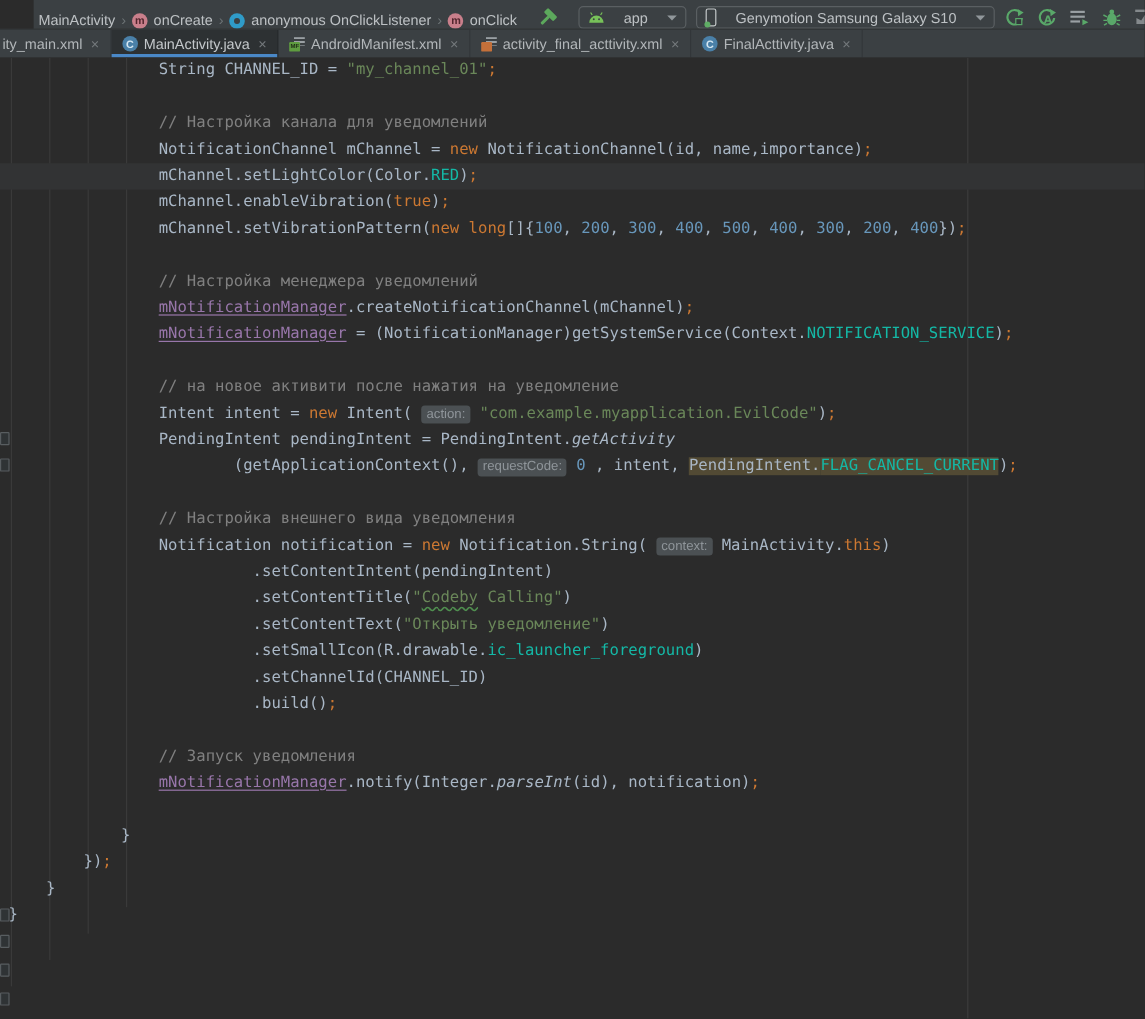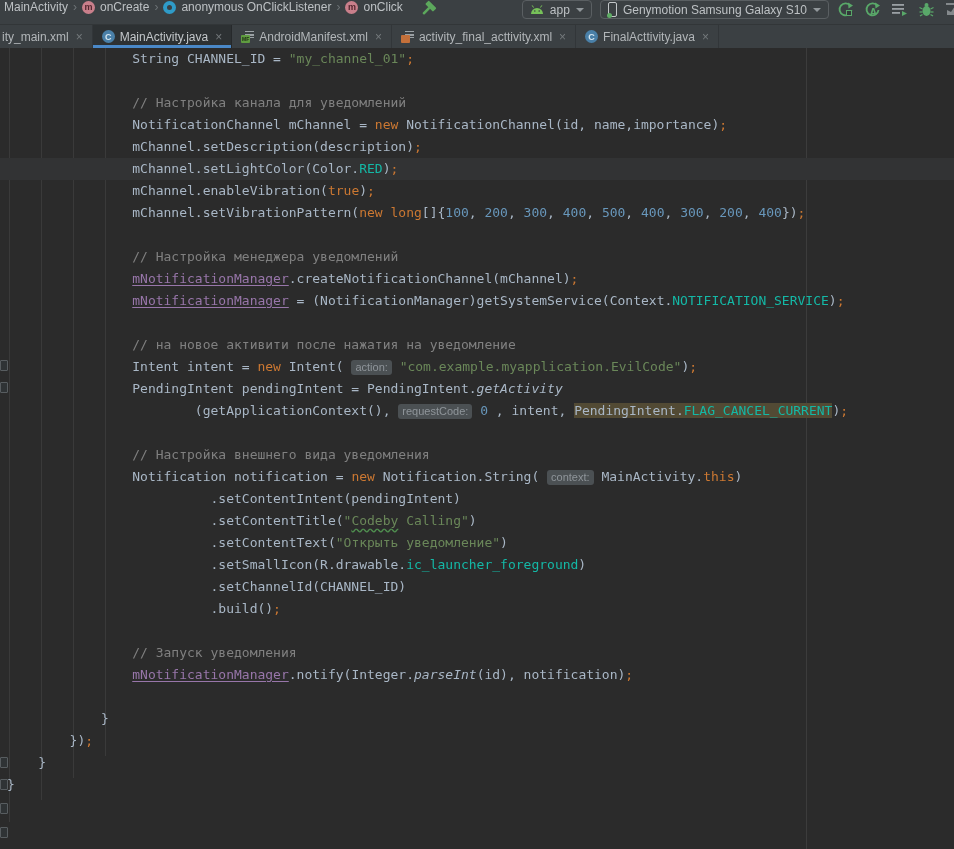--- a/index.html
+++ b/index.html
@@ -1,30 +1,30 @@
 <!DOCTYPE html>
 <html><head>
 <meta charset="utf-8">
 <style>
   * { margin:0; padding:0; box-sizing:border-box; }
   html,body { width:954px; height:849px; overflow:hidden; background:#2b2b2b; }
   #app { width:954px; height:849px; display:flex; flex-direction:column; font-family:"Liberation Sans", sans-serif; }
 
   
-  .navbar { height:24px; background:#3b4043; display:flex; align-items:flex-start; font-size:12px; color:#bdc1c4; overflow:hidden; flex:0 0 24px; }
+  .navbar { height:24px; background:#3b4043; display:flex; align-items:flex-end; font-size:12px; color:#bdc1c4; overflow:hidden; flex:0 0 24px;margin-left:28px; }
   .crumbs { display:flex; align-items:center; padding-left:2px; white-space:nowrap; }
   .crumb { display:inline-flex; align-items:center; margin:0 2px; cursor:default; }
   .crumb-sep { color:#6d7376; margin:0 3px; font-size:12px; }
   .bic { width:13px; height:13px; border-radius:50%; display:inline-flex; align-items:center; justify-content:center; font:700 9px "Liberation Sans", sans-serif; margin-right:5px; flex:0 0 13px; }
   .method-icon { background:#c97f8b; color:#53262e; }
   .anonymous-class-icon { background:#2f9bc8; }
   .anonymous-class-icon::after { content:''; width:5px; height:5px; border-radius:50%; background:#3b4043; }
   .build-hammer { margin-left:14px; width:18px; height:18px; flex:0 0 18px; }
   .toolbar-right { margin-left:auto; display:flex; align-items:center; gap:8px; padding-right:0; }
-  .chip { height:19px; border:1px solid #5a5f62; border-radius:4px; display:flex; align-items:center; gap:6px; padding:0 7px; color:#bdc1c4; white-space:nowrap; }
+  .chip { height:19px; border:1px solid #5a5f62; border-radius:4px; display:flex; align-items:center; gap:16px; padding:0 7px; color:#bdc1c4; white-space:nowrap; }
   .caret-down { width:0; height:0; border-left:4px solid transparent; border-right:4px solid transparent; border-top:4px solid #91979b; }
   .phone-ic { position:relative; width:9px; height:15px; border:1px solid #c3c7c9; border-radius:2px; display:inline-block; }
   .phone-ic::after { content:''; position:absolute; left:-2px; bottom:-2px; width:5px; height:5px; border-radius:50%; background:#5fad65; }
   .action-icons { display:flex; align-items:center; gap:10px; margin-right:-8px; }
   .aicon { width:17px; height:17px; flex:0 0 17px; }
 
   
   .tabbar { height:24px; background:#3b4043; border-top:1px solid #323638; display:flex; align-items:stretch; flex:0 0 24px; overflow:hidden; }
   .tab { display:flex; align-items:center; padding:0 9px; font-size:12px; color:#b2b6b9; position:relative; white-space:nowrap; cursor:default; border-right:1px solid rgba(0,0,0,0.15); }
   .tab.active { background:#2d3133; color:#c3c7ca; }
@@ -188,21 +188,20 @@
     <div class="fold-marker" style="top:334px;"></div>
     <div class="fold-marker" style="top:709px;"></div>
     <div class="fold-marker" style="top:731px;"></div>
     <div class="fold-marker" style="top:755px;"></div>
     <div class="fold-marker" style="top:779px;"></div>
     <div class="code">
         <div class="line"><span class="d">                String CHANNEL_ID = </span><span class="s">"my_channel_01"</span><span class="o">;</span></div>
         <div class="line"></div>
         <div class="line"><span class="c">                // Настройка канала для уведомлений</span></div>
         <div class="line"><span class="d">                NotificationChannel mChannel = </span><span class="k">new</span><span class="d"> NotificationChannel(id, name,importance)</span><span class="o">;</span></div>
-        <div class="line"><span class="d">                mChannel.setDescription(description)</span><span class="o">;</span></div>
         <div class="line cur"><span class="d">                mChannel.setLightColor(Color.</span><span class="i">RED</span><span class="d">)</span><span class="o">;</span></div>
         <div class="line"><span class="d">                mChannel.enableVibration(</span><span class="k">true</span><span class="d">)</span><span class="o">;</span></div>
         <div class="line"><span class="d">                mChannel.setVibrationPattern(</span><span class="k">new</span><span class="d"> </span><span class="k">long</span><span class="d">[]{</span><span class="n">100</span><span class="d">, </span><span class="n">200</span><span class="d">, </span><span class="n">300</span><span class="d">, </span><span class="n">400</span><span class="d">, </span><span class="n">500</span><span class="d">, </span><span class="n">400</span><span class="d">, </span><span class="n">300</span><span class="d">, </span><span class="n">200</span><span class="d">, </span><span class="n">400</span><span class="d">})</span><span class="o">;</span></div>
         <div class="line"></div>
         <div class="line"><span class="c">                // Настройка менеджера уведомлений</span></div>
         <div class="line"><span class="d">                </span><span class="f">mNotificationManager</span><span class="d">.createNotificationChannel(mChannel)</span><span class="o">;</span></div>
         <div class="line"><span class="d">                </span><span class="f">mNotificationManager</span><span class="d"> = (NotificationManager)getSystemService(Context.</span><span class="i">NOTIFICATION_SERVICE</span><span class="d">)</span><span class="o">;</span></div>
         <div class="line"></div>
         <div class="line"><span class="c">                // на новое активити после нажатия на уведомление</span></div>
         <div class="line"><span class="d">                Intent intent = </span><span class="k">new</span><span class="d"> Intent( </span><span class="h">action:</span><span class="d"> </span><span class="s">"com.example.myapplication.EvilCode"</span><span class="d">)</span><span class="o">;</span></div>

